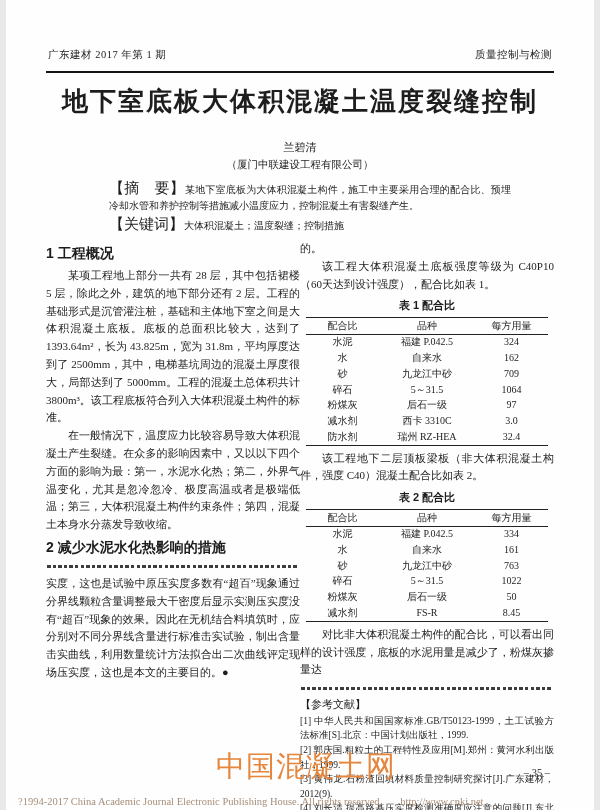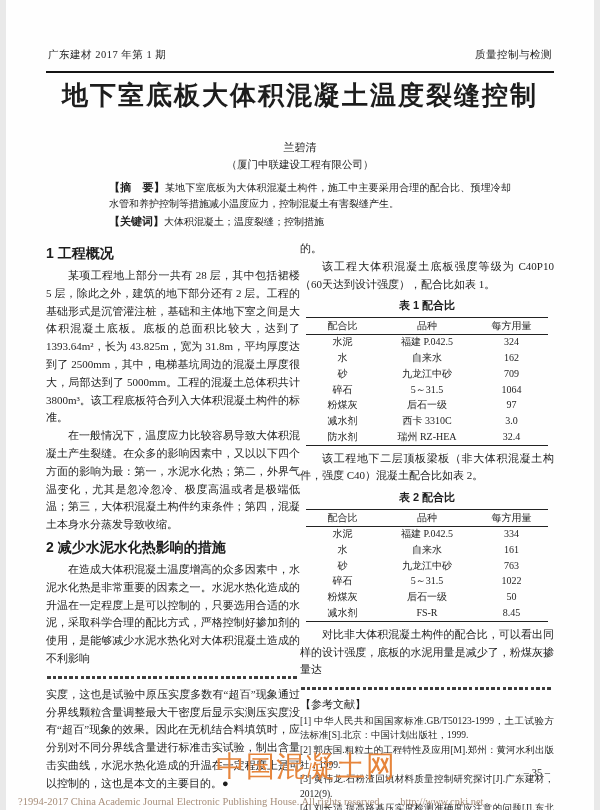--- a/index.html
+++ b/index.html
@@ -6,28 +6,28 @@
   html,body { background:#e9e9e9; }
   .page {
     position:relative; width:588px; height:810px; margin:0 auto;
     background:#fefefe; overflow:hidden;
     font-family:"Liberation Serif","DejaVu Serif",serif; color:#1d1d1d;
   }
   .hdr { position:absolute; top:48px; left:42px; right:42px;
          display:flex; justify-content:space-between; font-size:10.5px; letter-spacing:0.5px; }
   .hdr-rule { position:absolute; top:71px; left:40px; right:40px;
               border-top:2px solid #141414; }
-  .title { position:absolute; top:78px; left:40px; right:40px; text-align:center;
+  .title { position:absolute; top:84px; left:40px; right:40px; text-align:center;
            font-family:Liberation Serif, serif;
            font-size:26px; font-weight:700; letter-spacing:2px; }
   .author { position:absolute; top:140px; left:0; right:0; text-align:center; font-size:11px; }
   .affil  { position:absolute; top:158px; left:0; right:0; text-align:center; font-size:10.5px; }
   .abstract { position:absolute; top:180px; left:103px; width:402px;
               font-size:10px; line-height:15.5px; text-align:justify; }
-  .ab-label { font-weight:700; font-size:11px; font-family:"Liberation Sans","DejaVu Sans",sans-serif; }
+  .ab-label { font-weight:400; font-size:15px; font-family:"Liberation Sans","DejaVu Sans",sans-serif; }
   .kw-line { margin-top:3px; }
   .cols { position:absolute; top:240px; left:40px; right:40px; bottom:70px;
           display:flex; }
   .col { flex:1; font-size:11px; line-height:17.8px; text-align:justify; }
   .sec-h { font-family:"Liberation Sans","DejaVu Sans",sans-serif;
            font-size:14px; font-weight:700; margin:3px 0 4px; line-height:20px; }
   .col p { text-indent:2em; }
   .col p.noindent { text-indent:0; }
   .divider { height:3px; margin:8px 1px 7px;
              background-image:repeating-linear-gradient(90deg,#3d3d3d 0 3.5px,transparent 3.5px 5.6px); }
@@ -69,23 +69,22 @@
     <div class="kw-line"><span class="ab-label">【关键词】</span><span>大体积混凝土；温度裂缝；控制措施</span></div>
   </div>
 
   <div class="cols">
 
     <div class="col">
       <div class="sec-h">1 工程概况</div>
       <p>某项工程地上部分一共有 28 层，其中包括裙楼 5 层，除此之外，建筑的地下部分还有 2 层。工程的基础形式是沉管灌注桩，基础和主体地下室之间是大体积混凝土底板。底板的总面积比较大，达到了 1393.64m²，长为 43.825m，宽为 31.8m，平均厚度达到了 2500mm，其中，电梯基坑周边的混凝土厚度很大，局部达到了 5000mm。工程的混凝土总体积共计 3800m³。该工程底板符合列入大体积混凝土构件的标准。</p>
       <p>在一般情况下，温度应力比较容易导致大体积混凝土产生裂缝。在众多的影响因素中，又以以下四个方面的影响为最：第一，水泥水化热；第二，外界气温变化，尤其是忽冷忽冷、极度高温或者是极端低温；第三，大体积混凝土构件约束条件；第四，混凝土本身水分蒸发导致收缩。</p>
       <div class="sec-h">2 减少水泥水化热影响的措施</div>
-      <p>在造成大体积混凝土温度增高的众多因素中，水泥水化热是非常重要的因素之一。水泥水热化造成的升温在一定程度上是可以控制的，只要选用合适的水泥，采取科学合理的配比方式，严格控制好掺加剂的使用，是能够减少水泥水热化对大体积混凝土造成的不利影响</p>
       <div class="divider"></div>
-      <div class="note">实度，这也是试验中原压实度多数有“超百”现象通过分界线颗粒含量调整最大干密度后显示实测压实度没有“超百”现象的效果。因此在无机结合料填筑时，应分别对不同分界线含量进行标准击实试验，制出含量击实曲线，水泥水热化造成的升温在一定程度上是可以控制的，这也是本文的主要目的。●</div>
+      <div class="note">实度，这也是试验中原压实度多数有“超百”现象通过分界线颗粒含量调整最大干密度后显示实测压实度没有“超百”现象的效果。因此在无机结合料填筑时，应分别对不同分界线含量进行标准击实试验，制出含量击实曲线，利用数量统计方法拟合出二次曲线评定现场压实度，这也是本文的主要目的。●</div>
     </div>
 
     <div class="col">
       <p class="noindent">的。</p>
       <p>该工程大体积混凝土底板强度等级为 C40P10（60天达到设计强度），配合比如表 1。</p>
 
       <div class="tbl-cap">表 1 配合比</div>
       <table>
         <thead>
           <tr>

